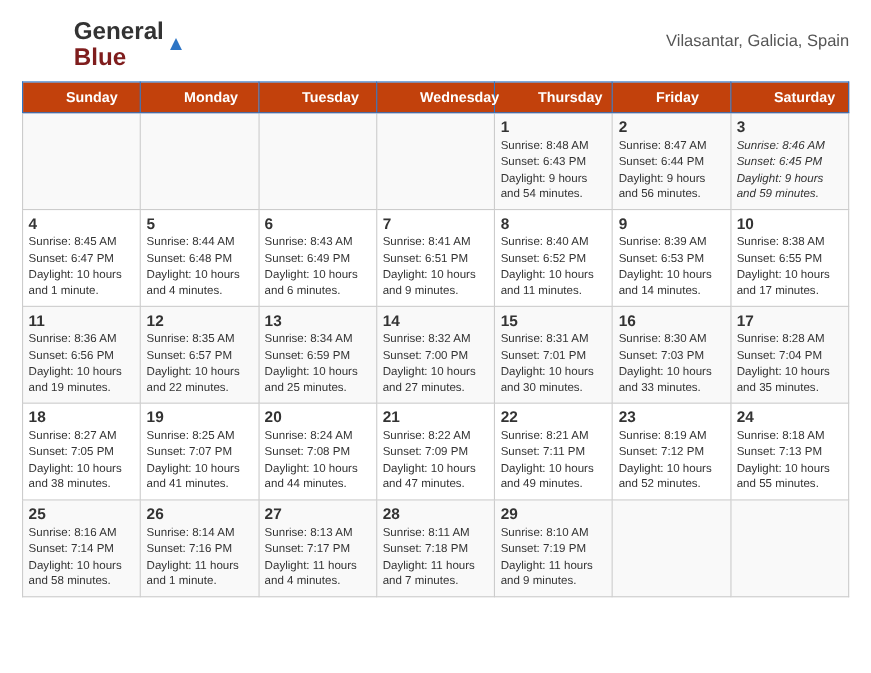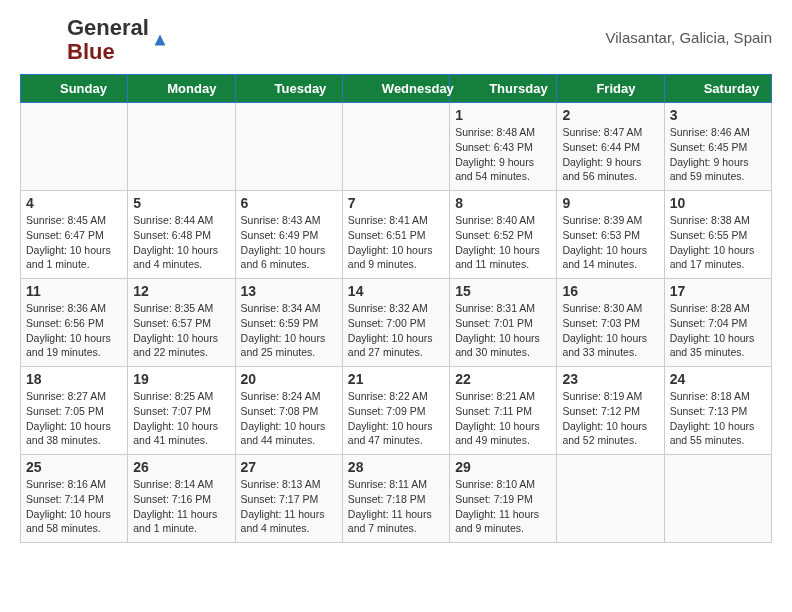--- a/index.html
+++ b/index.html
@@ -80,21 +80,21 @@
     }
     .day-info {
       font-size: 10.5px;
       color: #333;
       line-height: 1.4;
     }
     .empty { background: #fff; }
     tr:nth-child(odd) td { background-color: #f9f9f9; }
     tr:nth-child(even) td { background-color: #fff; }
     
-    tr:first-child th { background-color: #15803d; padding-left: 39px; }
+    tr:first-child th { background-color: #c2410c; padding-left: 39px; }
   </style>
 </head>
 <body>
 
 <div class="page">
   <div class="header">
     <div class="logo">
       <div>
         <div class="logo-text">
           <span class="logo-general">General</span><br>
@@ -137,21 +137,21 @@
           </td>
           <td>
             <span class="day-num">2</span>
             <div class="day-info" style="white-space: pre-line;">Sunrise: 8:47 AM
 Sunset: 6:44 PM
 Daylight: 9 hours
 and 56 minutes.</div>
           </td>
           <td>
             <span class="day-num">3</span>
-            <div class="day-info" style="white-space: pre-line;">Sunrise: 8:46 AM
+            <div class="day-info" style="white-space: pre-line; font-style: italic;">Sunrise: 8:46 AM
 Sunset: 6:45 PM
 Daylight: 9 hours
 and 59 minutes.</div>
           </td>
         </tr>
         <tr>
           <td>
             <span class="day-num">4</span>
             <div class="day-info" style="white-space: pre-line;">Sunrise: 8:45 AM
 Sunset: 6:47 PM

